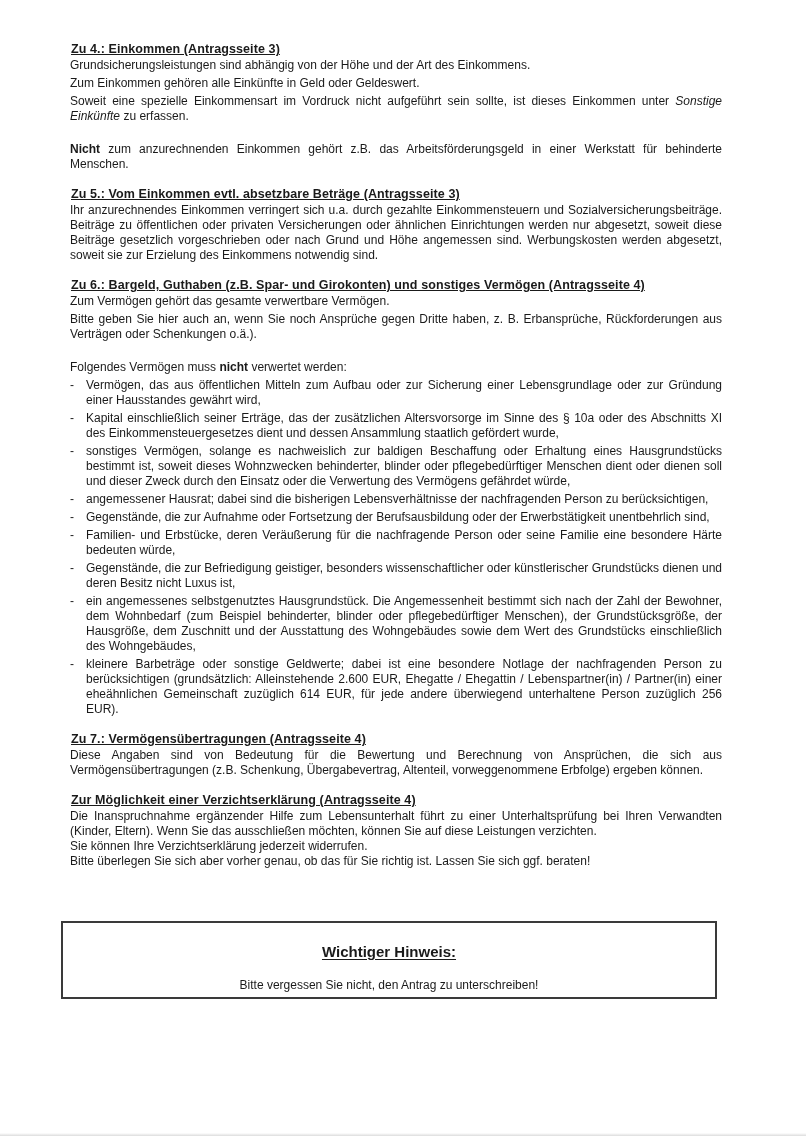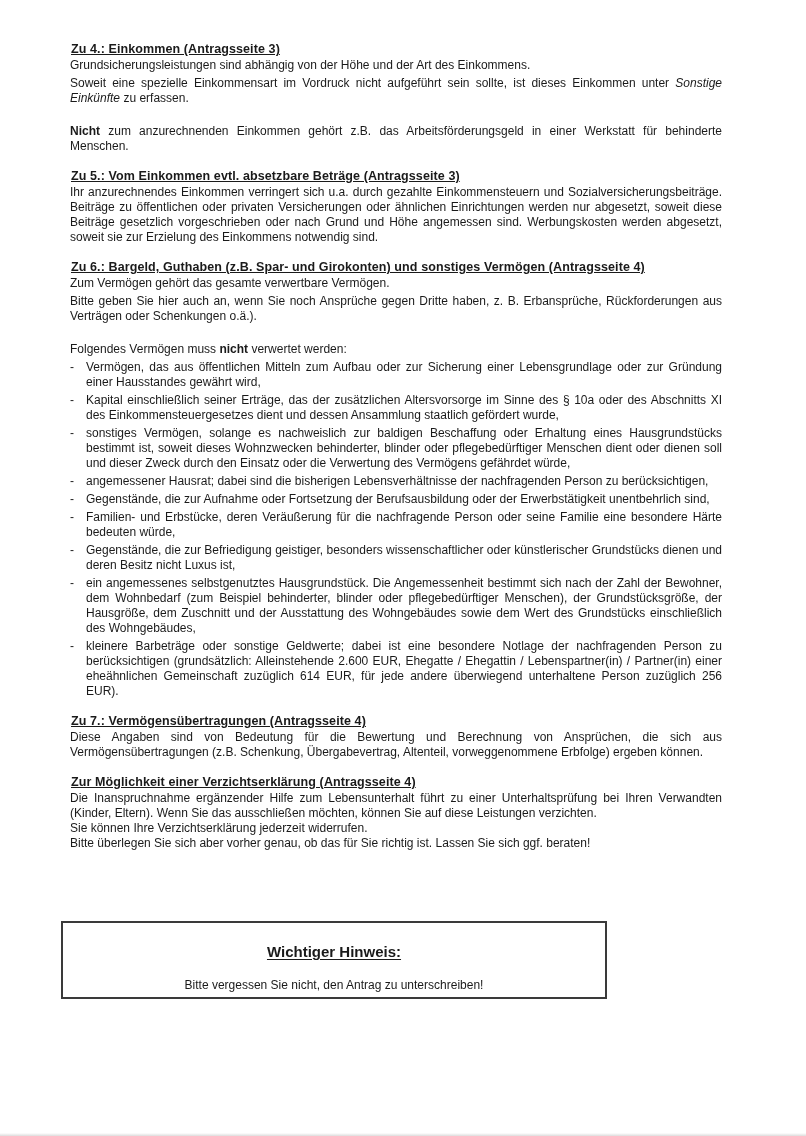--- a/index.html
+++ b/index.html
@@ -55,21 +55,21 @@
     left: 0;
     top: 0;
   }
   .it { font-style: italic; }
   .b { font-weight: bold; }
 
   .notice-box {
     position: absolute;
     left: 61px;
     top: 921px;
-    width: 546px;
+    width: 656px;
     height: 78px;
     border: 2px solid #3a3a3a;
     box-sizing: border-box;
     text-align: center;
   }
   .notice-title {
     position: absolute;
     left: 0; right: 0;
     top: 20px;
     font-weight: bold;
@@ -93,20 +93,21 @@
   }
 </style>
 </head>
 <body>
 
 <div class="page">
 
   <div class="section">
     <p class="heading">Zu 4.:  Einkommen (Antragsseite 3)</p>
     <p class="para">Grundsicherungsleistungen sind abhängig von der Höhe und der Art des Einkommens.</p>
+    <p class="para">Zum Einkommen gehören alle Einkünfte in Geld oder Geldeswert.</p>
     <p class="para"><span>Soweit eine spezielle Einkommensart im Vordruck nicht aufgeführt sein sollte, ist dieses Einkommen unter </span><span class="it">Sonstige Einkünfte</span><span> zu erfassen.</span></p>
     <p class="para gap-before"><span class="b">Nicht</span><span> zum anzurechnenden Einkommen gehört z.B. das Arbeitsförderungsgeld in einer Werkstatt für behinderte Menschen.</span></p>
   </div>
 
   <div class="section">
     <p class="heading">Zu 5.:  Vom Einkommen evtl. absetzbare Beträge (Antragsseite 3)</p>
     <p class="para">Ihr anzurechnendes Einkommen verringert sich u.a. durch gezahlte Einkommensteuern und Sozialversicherungsbeiträge. Beiträge zu öffentlichen oder privaten Versicherungen oder ähnlichen Einrichtungen werden nur abgesetzt, soweit diese Beiträge gesetzlich vorgeschrieben oder nach Grund und Höhe angemessen sind. Werbungskosten werden abgesetzt, soweit sie zur Erzielung des Einkommens notwendig sind.</p>
   </div>
 
   <div class="section">

